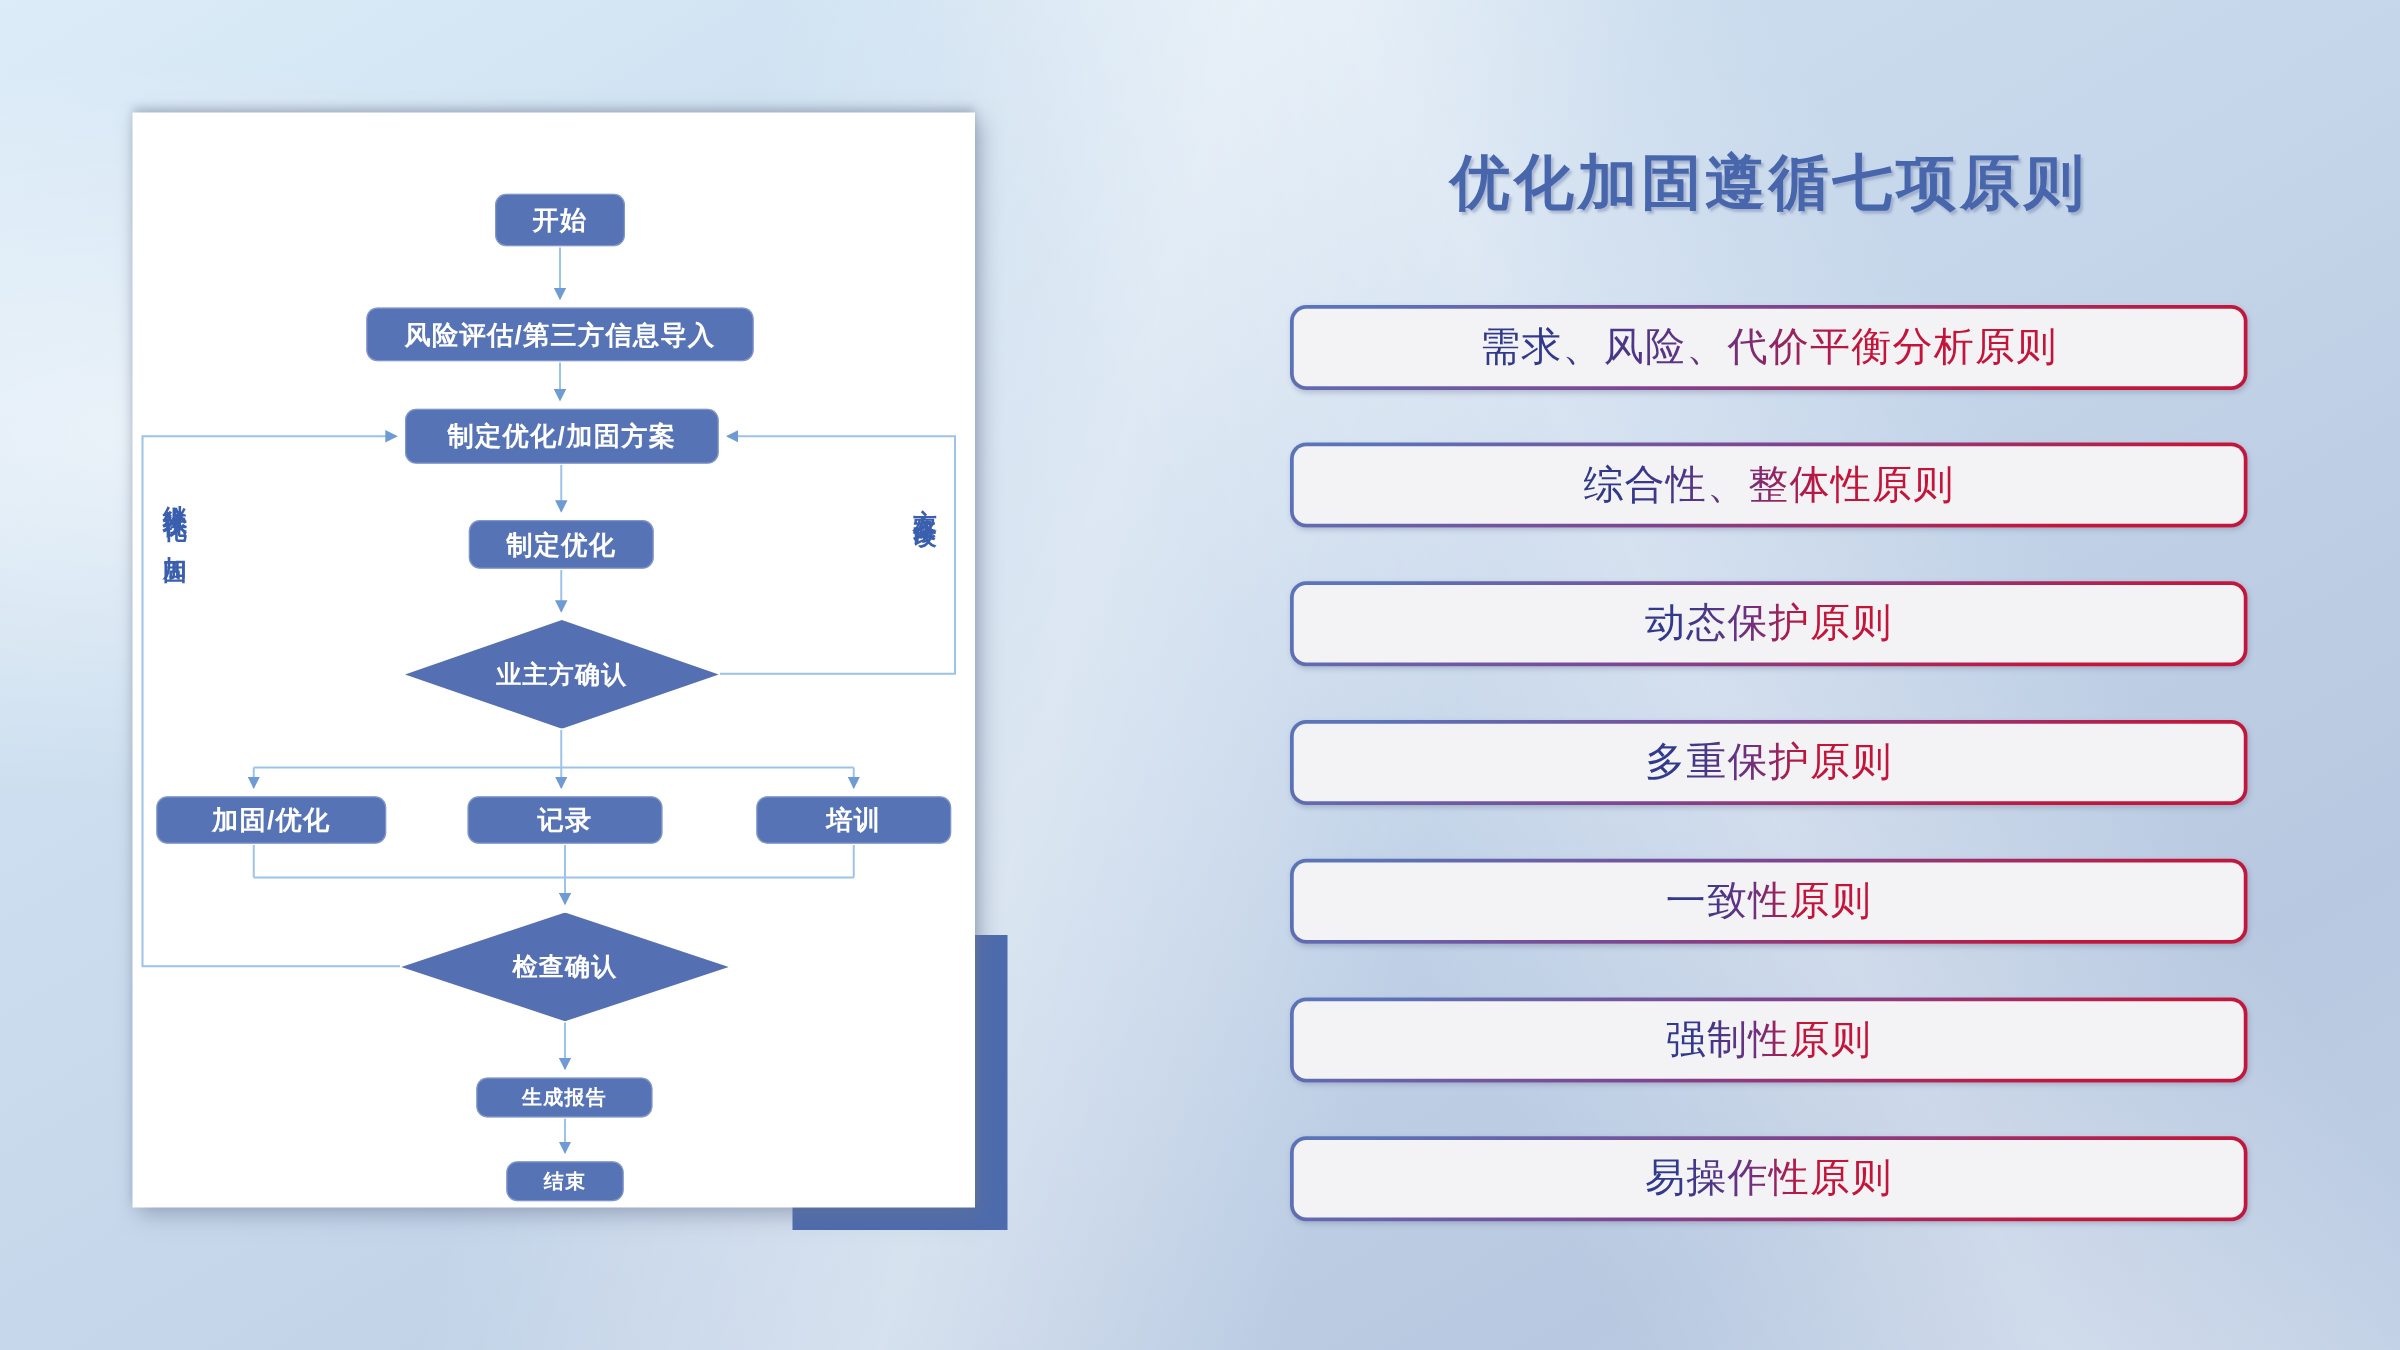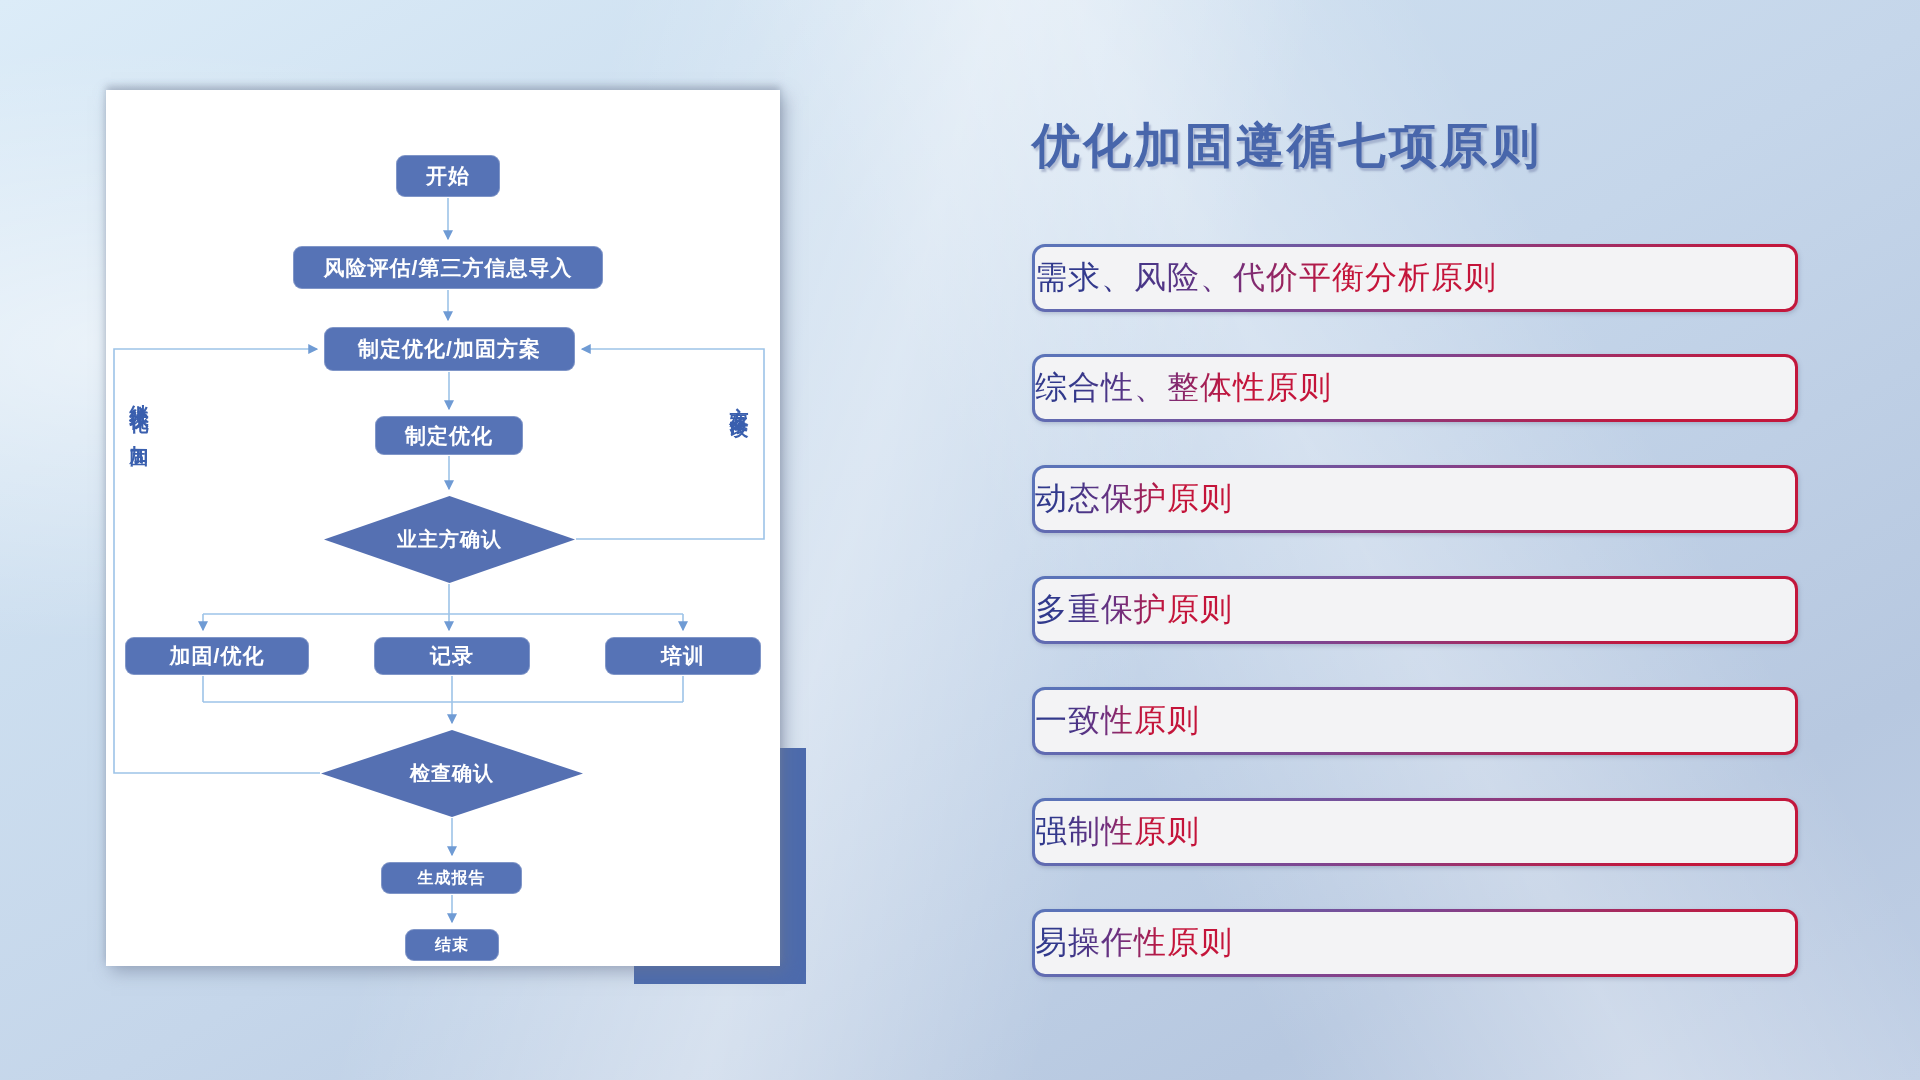--- a/index.html
+++ b/index.html
@@ -45,35 +45,35 @@
   .loop-label{
     position:absolute;z-index:4;
     writing-mode:vertical-rl;text-orientation:upright;
     color:var(--loop-label,#3a5fae);font-weight:bold;font-size:19px;letter-spacing:4px;
     line-height:1.1;
   }
 
   
   .panel-title{
     position:absolute;left:1032px;top:114px;width:766px;z-index:2;
-    text-align:left;font-size:48px;font-weight:bold;letter-spacing:3px;
+    text-align:center;font-size:48px;font-weight:bold;letter-spacing:3px;
     color:var(--title,#4866ab);
     text-shadow:2px 3px 2px rgba(90,100,150,0.35);
   }
   .principle{
     position:absolute;left:1032px;width:766px;height:68px;z-index:2;
     border-radius:13px;padding:0;box-sizing:border-box;
     background:linear-gradient(150deg,var(--border-blue,#5b73b8) 8%,#7e4490 45%,var(--border-red,#c2173c) 82%);
     box-shadow:1px 2px 4px rgba(110,120,150,0.35);
   }
   .principle-inner{
     position:absolute;left:3px;top:3px;right:3px;bottom:3px;
     background:var(--principle-bg,#f3f3f5);
     border-radius:10px;
-    display:flex;align-items:center;justify-content:flex-start;
+    display:flex;align-items:center;justify-content:center;
   }
   .grad-text{
     display:inline-block;
     font-size:32px;letter-spacing:1px;
     background:linear-gradient(90deg,var(--grad-blue,#31398c) 12%, #6f3180 42%, var(--grad-red,#c4143a) 66%);
     -webkit-background-clip:text;background-clip:text;
     -webkit-text-fill-color:transparent;color:transparent;
   }
 </style>
 </head>

